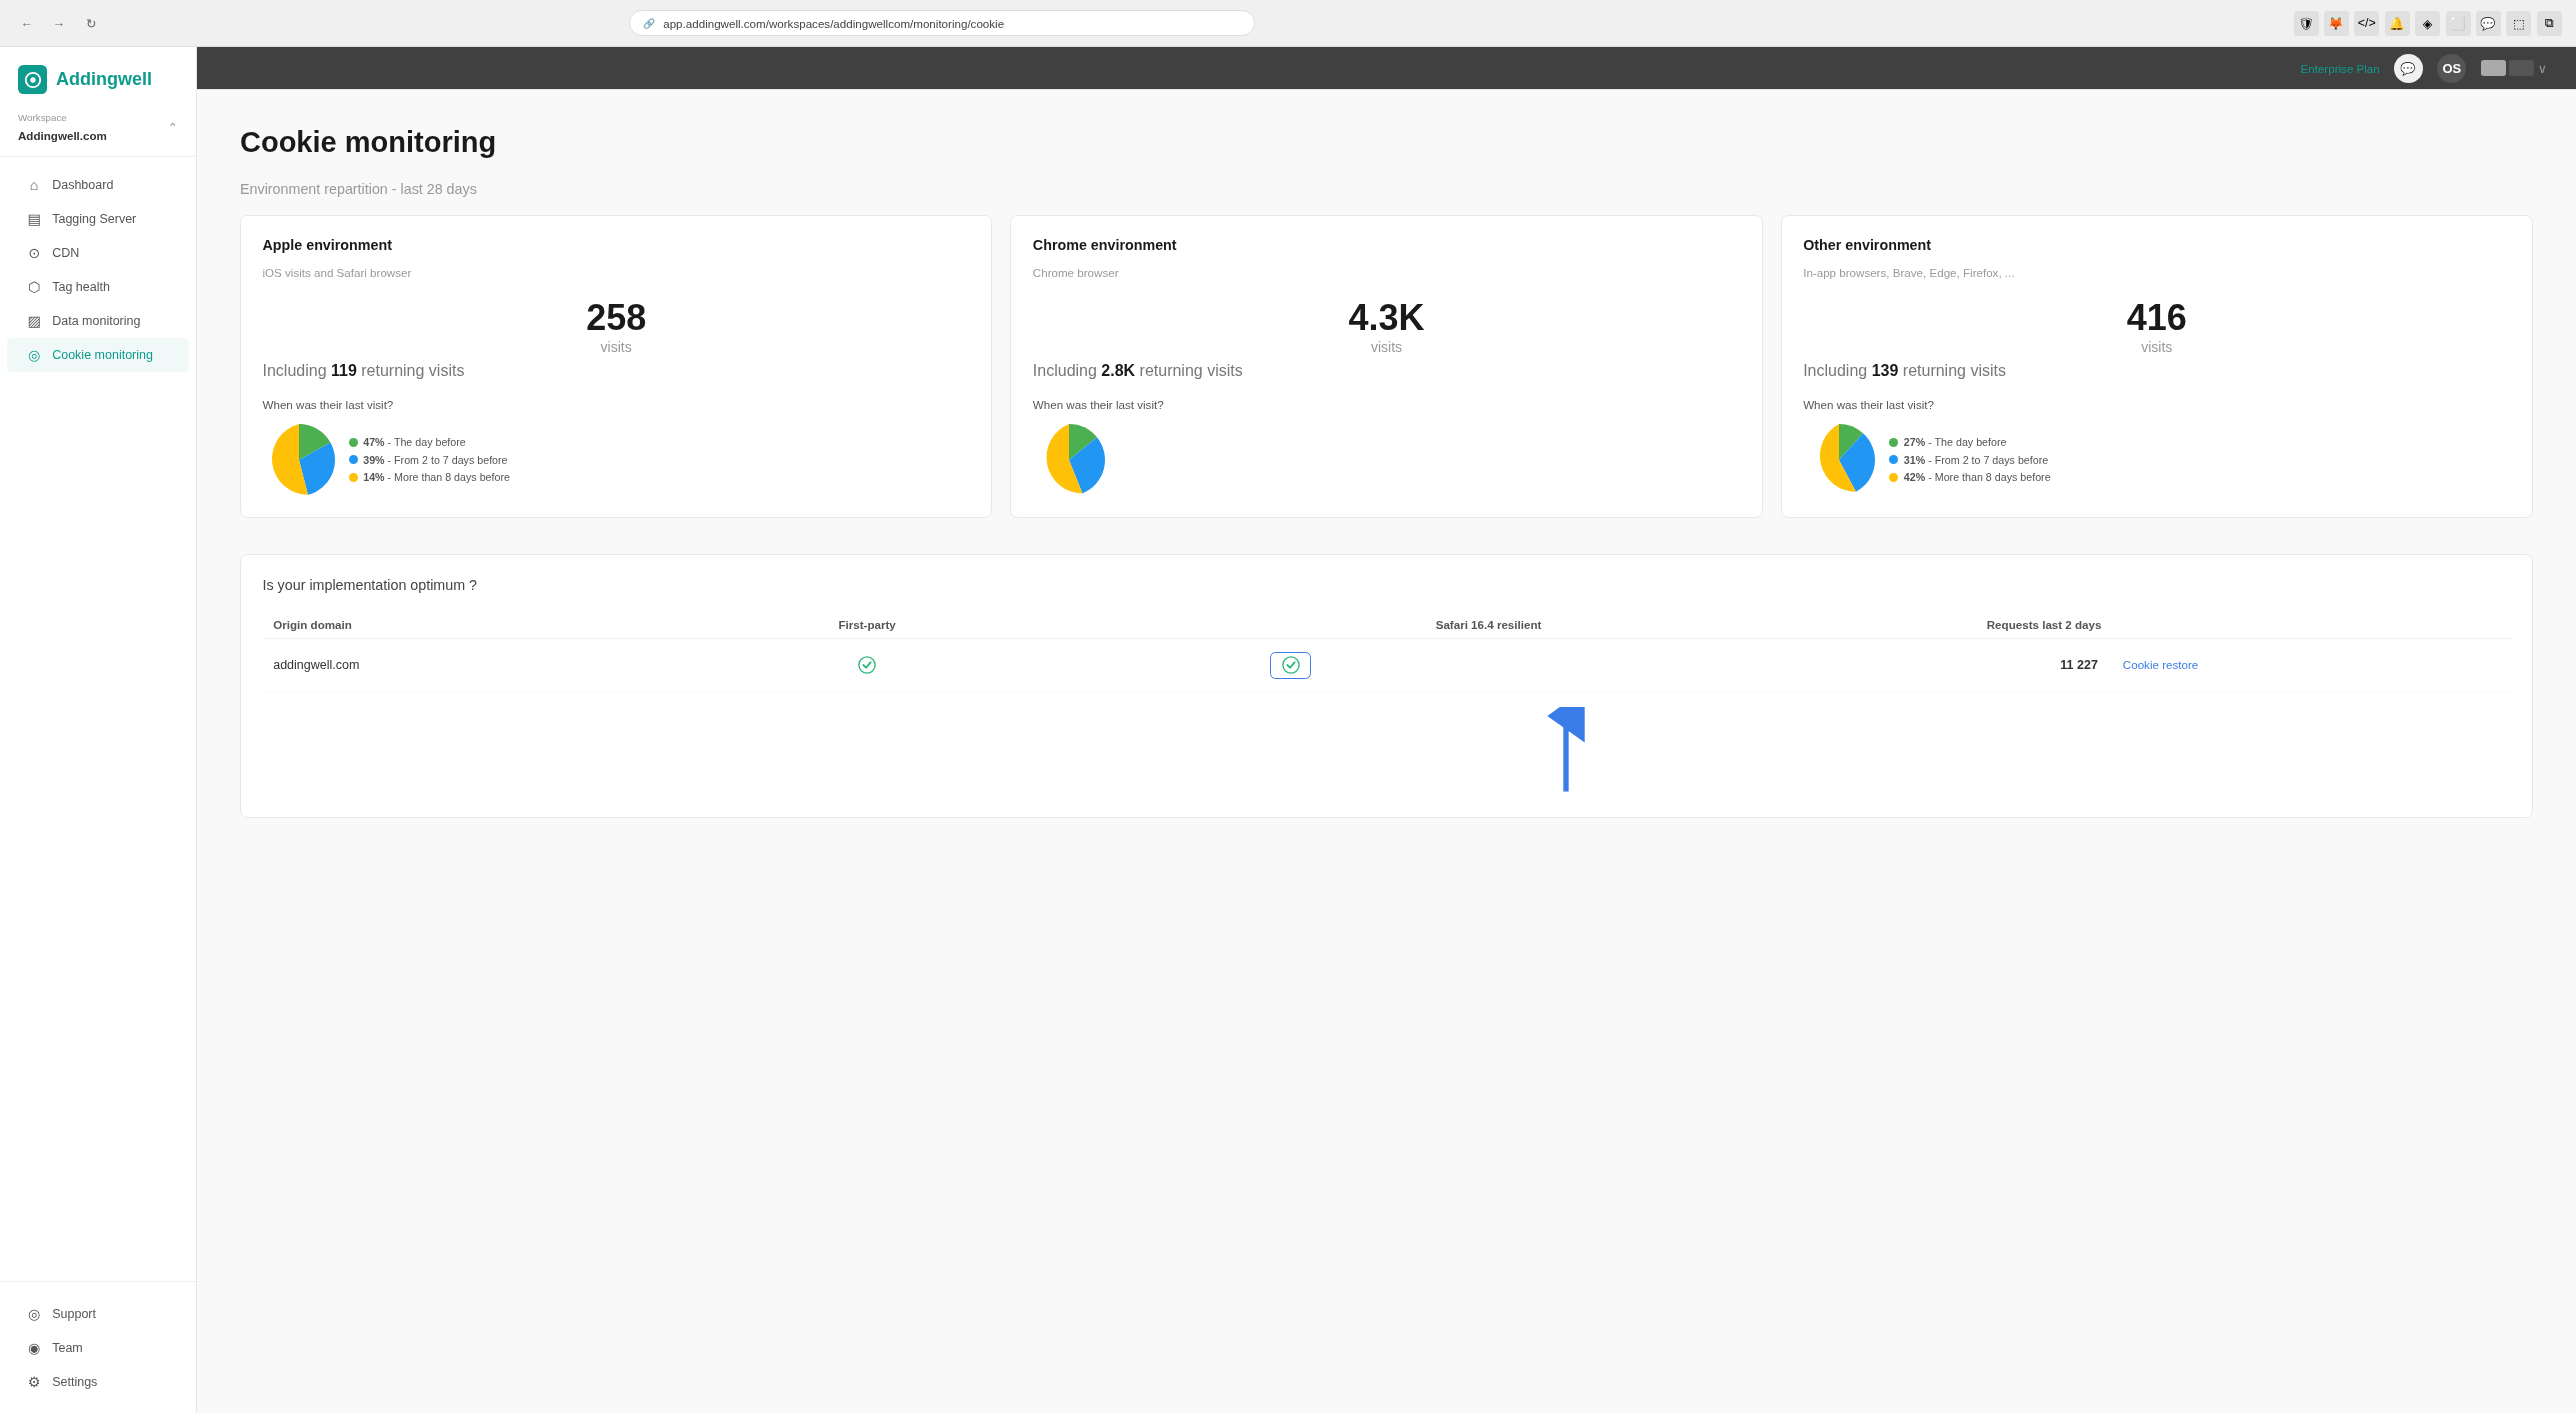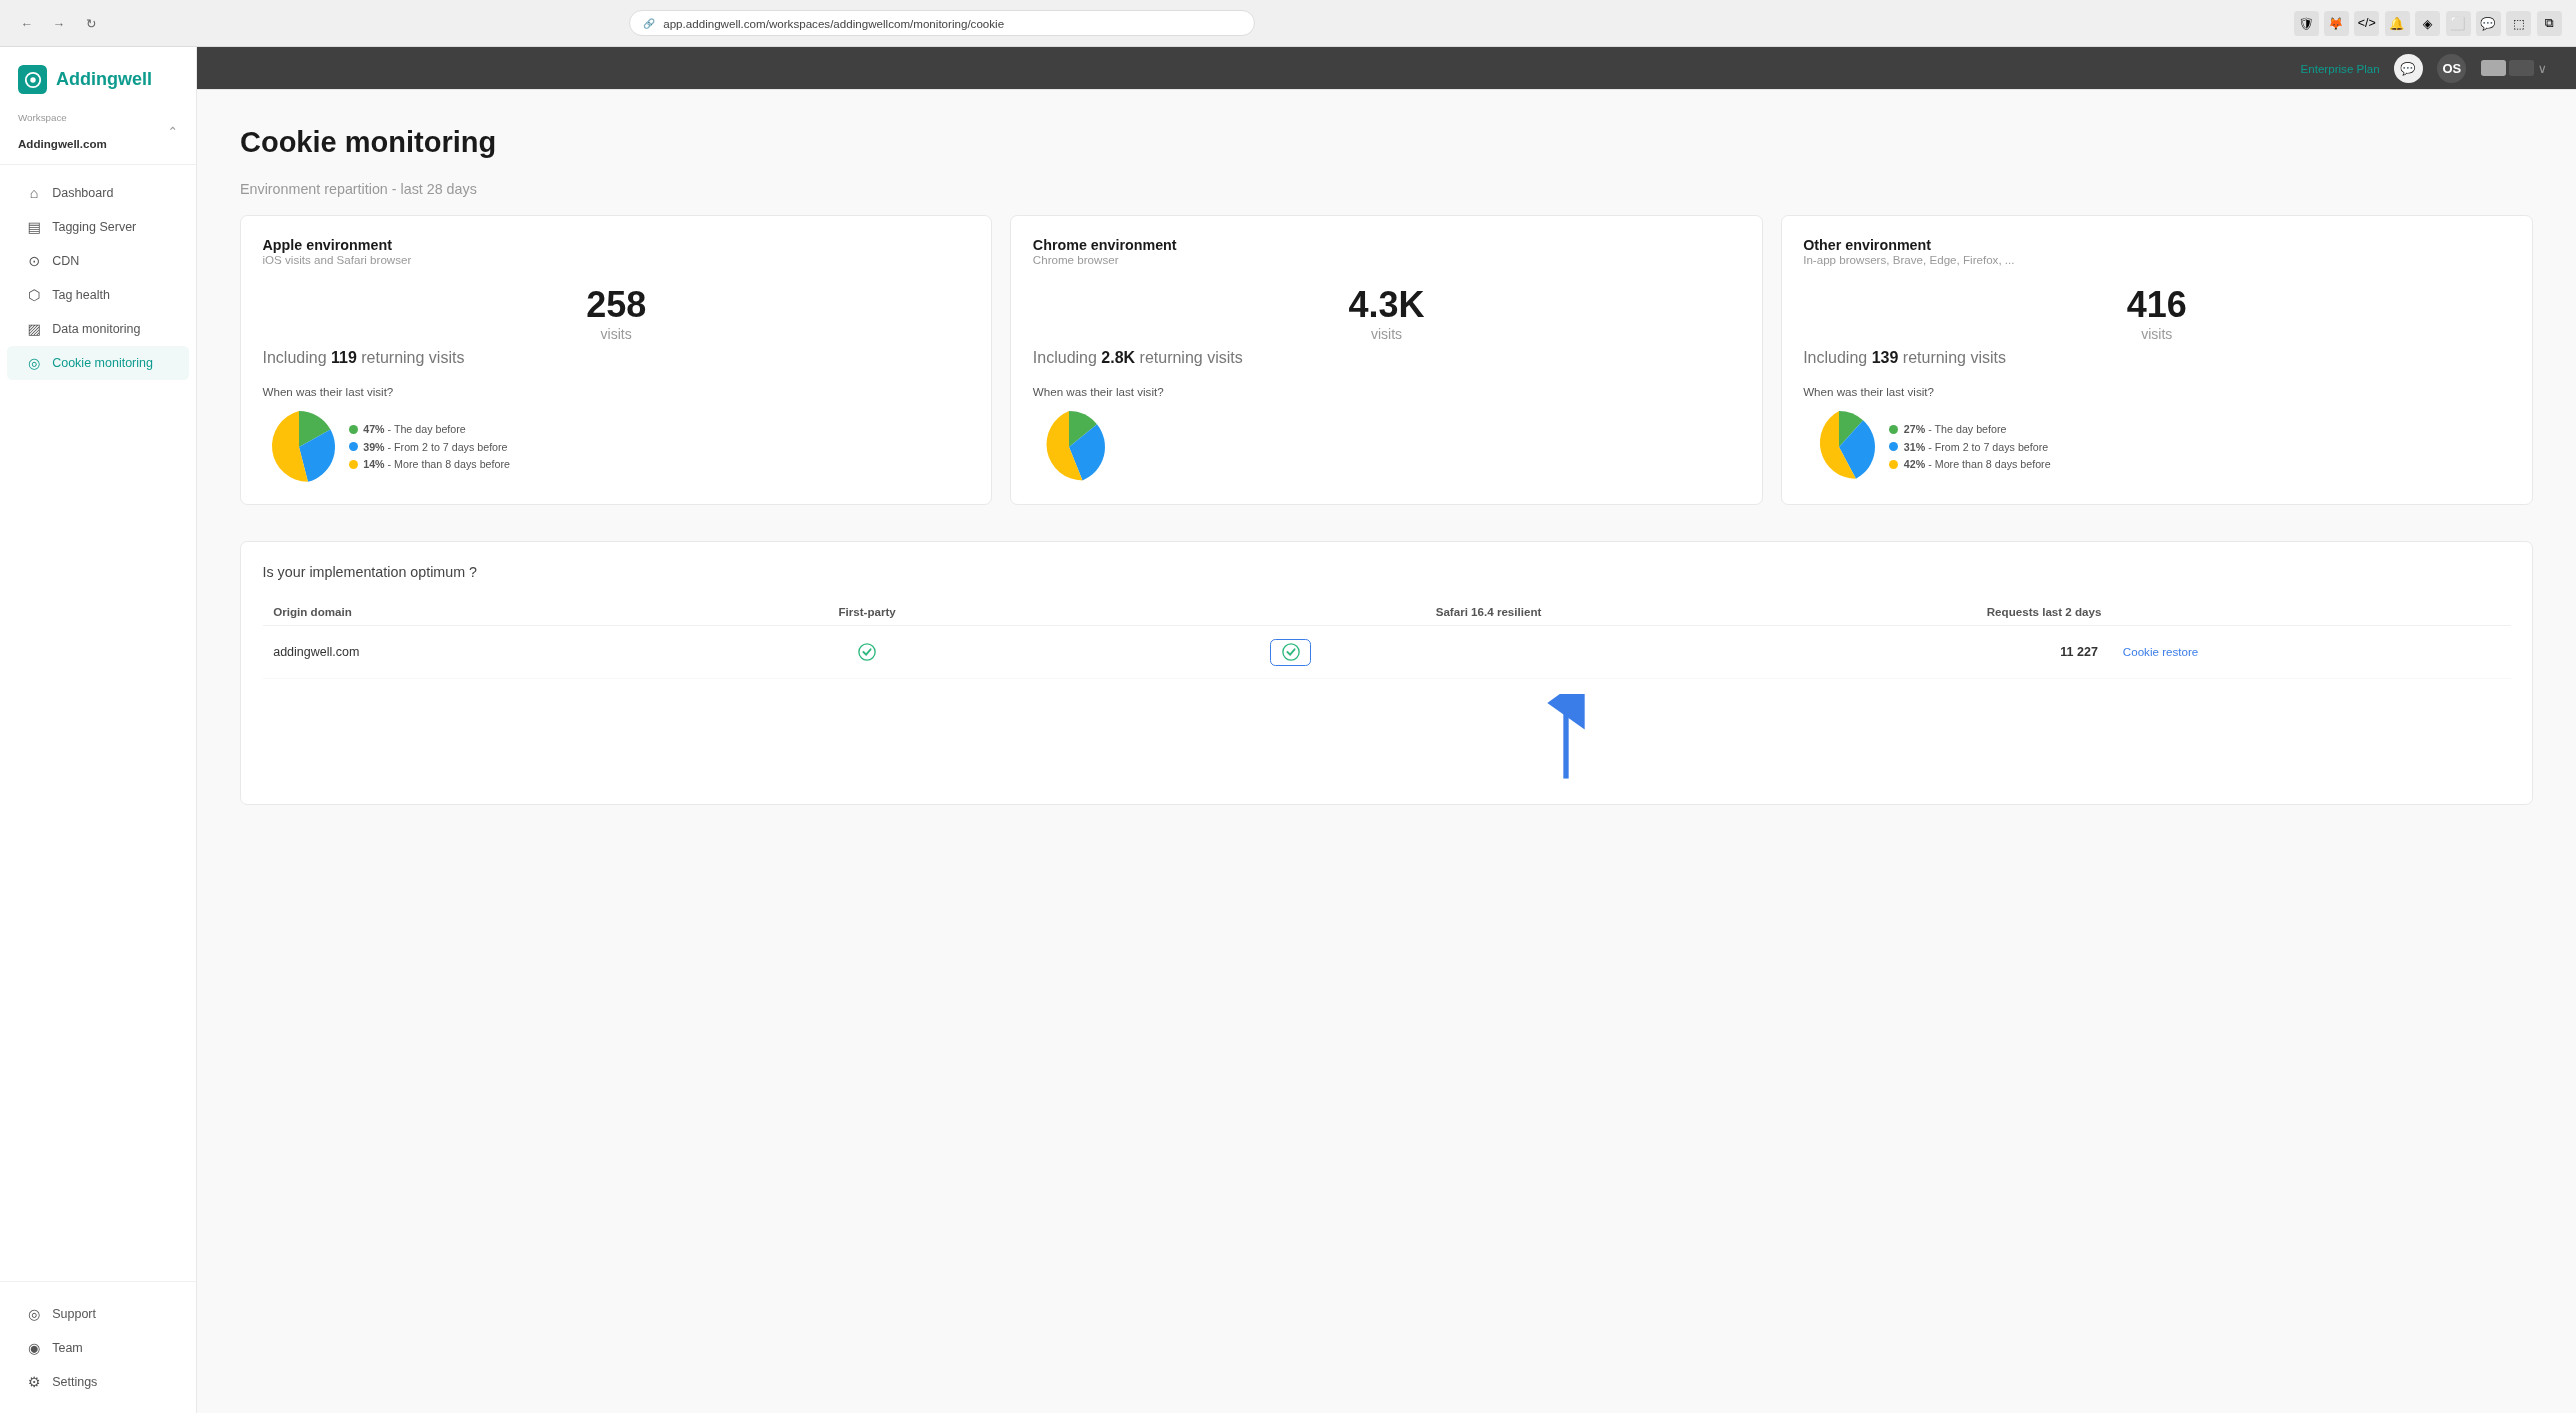--- a/index.html
+++ b/index.html
@@ -16,21 +16,21 @@
 
     
     .app-container { display: flex; flex: 1; overflow: hidden; }
 
     
     .sidebar { width: 197px; background: white; border-right: 0.9px solid #e8e8e8; display: flex; flex-direction: column; padding: 0; overflow-y: auto; }
     .sidebar-header { padding: 18px 18px 14.3px; border-bottom: 0.9px solid #f0f0f0; }
     .sidebar-logo { display: flex; align-items: center; gap: 9px; color: #0d9b8e; font-weight: 700; font-size: 18px; margin-bottom: 18px; }
     .logo-icon { width: 29px; height: 29px; background: #0d9b8e; border-radius: 5.4px; display: flex; align-items: center; justify-content: center; color: white; font-size: 14.3px; }
     .workspace-section { display: flex; justify-content: space-between; align-items: center; }
-    .workspace-label { font-size: 9.8px; color: #999; margin-bottom: 14px; }
+    .workspace-label { font-size: 9.8px; color: #999; margin-bottom: 6px; }
     .workspace-name { font-size: 11.6px; font-weight: 600; color: #333; }
     .workspace-chevron { color: #999; font-size: 12.5px; cursor: pointer; }
     .sidebar-nav { padding: 10.7px 0; flex: 1; }
     .nav-item { display: flex; align-items: center; gap: 9px; padding: 9px 18px; cursor: pointer; border-radius: 5.4px; margin: 0 7.2px; color: #555; font-size: 12.5px; transition: background 0.15s; }
     .nav-item.active { background: #f0f9f8; color: #0d9b8e; }
     .nav-icon { font-size: 14.3px; width: 18px; text-align: center; }
     .sidebar-footer { padding: 14.3px 0; border-top: 0.9px solid #f0f0f0; }
 
     
     .top-bar { background: #404040; border-bottom: 0.9px solid #e8e8e8; padding: 21px 29px; display: flex; align-items: center; justify-content: flex-end; gap: 14.3px; height: 41px; }
@@ -43,21 +43,21 @@
 
     
     .main-content { flex: 1; overflow-y: auto; padding: 36px 43px; background: #f9f9f9; }
     .page-title { font-size: 29px; font-weight: 700; color: #1a1a1a; margin-bottom: 21.5px; }
     .section-title { font-size: 14.3px; color: #444; margin-bottom: 18px; }
     .section-title span { font-weight: 400; color: #999; }
 
     
     .env-cards { display: grid; grid-template-columns: repeat(3, 1fr); gap: 18px; margin-bottom: 36px; }
     .env-card { background: white; border-radius: 7.2px; border: 0.9px solid #e8e8e8; padding: 21.5px; }
-    .env-card-title { font-size: 14.3px; font-weight: 600; color: #1a1a1a; margin-bottom: 0; }
+    .env-card-title { font-size: 14.3px; font-weight: 600; color: #1a1a1a; margin-bottom: 13px; }
     .env-card-subtitle { font-size: 11.6px; color: #999; margin-bottom: 18px; }
     .env-visits { text-align: center; margin-bottom: 7.2px; }
     .env-visits-number { font-size: 36px; font-weight: 700; color: #1a1a1a; }
     .env-visits-label { font-size: 14px; color: #999; }
     .env-returning { text-align: left; font-size: 16px; color: #777; margin-bottom: 18px; }
     .env-returning strong { color: #1a1a1a; }
     .env-last-visit { font-size: 11.6px; color: #555; margin-bottom: 12.5px; }
     .env-chart-row { display: flex; align-items: center; gap: 14.3px; }
     .legend { display: flex; flex-direction: column; gap: 5.4px; flex: 1; }
     .legend-item { display: flex; align-items: center; gap: 5.4px; font-size: 10.7px; color: #555; }

